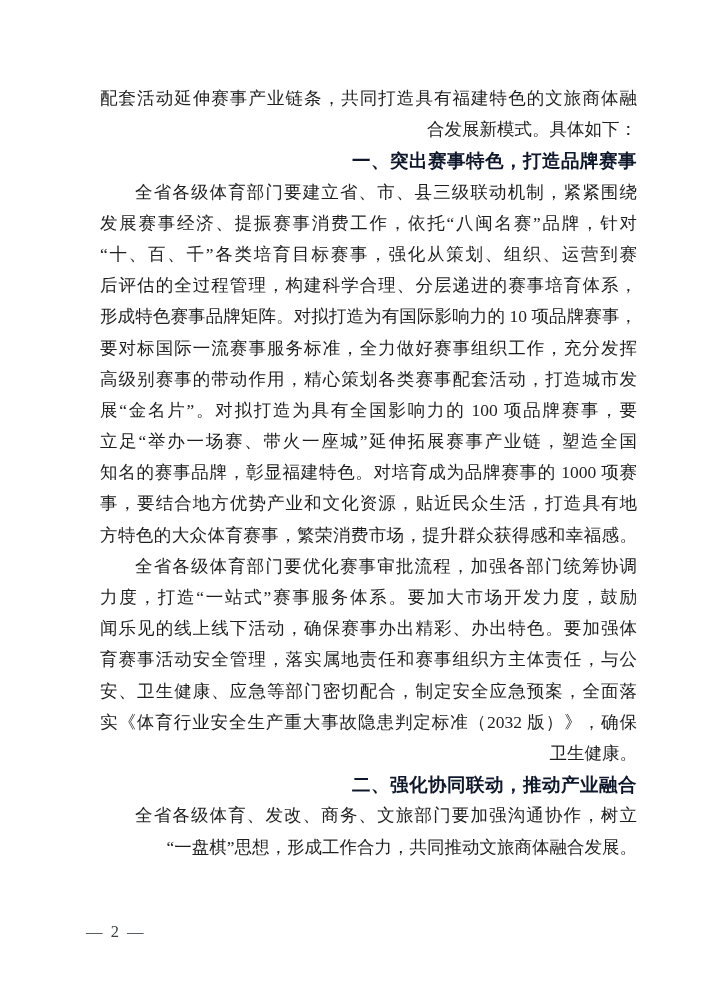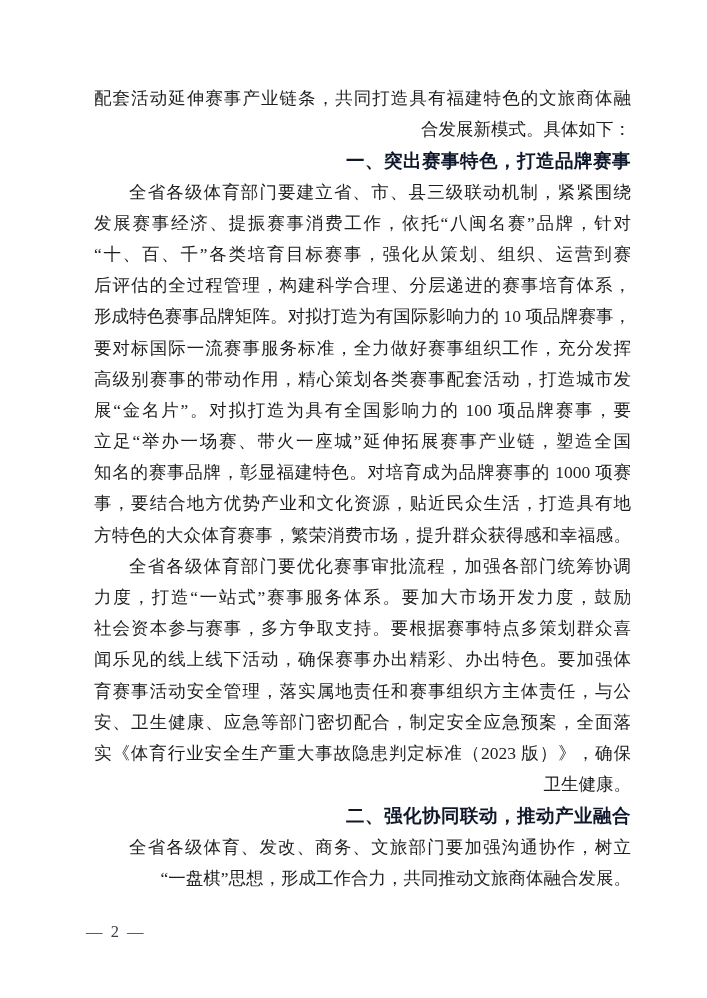--- a/index.html
+++ b/index.html
@@ -10,21 +10,21 @@
   .page {
     position: relative;
     width: 707px;
     height: 998px;
     background: #ffffff;
     overflow: hidden;
     font-family: "Liberation Serif", "DejaVu Serif", serif;
   }
   .textblock {
     position: absolute;
-    left: 94px;
+    left: 100px;
     top: 83px;
     width: 537px;
   }
   .line {
     height: 31.2px;
     line-height: 31.2px;
     font-size: 17.5px;
     color: #1e1e1e;
     overflow: hidden;
     white-space: nowrap;
@@ -76,25 +76,24 @@
     <div class="line j">形成特色赛事品牌矩阵。对拟打造为有国际影响力的 10 项品牌赛事，</div>
     <div class="line j">要对标国际一流赛事服务标准，全力做好赛事组织工作，充分发挥</div>
     <div class="line j">高级别赛事的带动作用，精心策划各类赛事配套活动，打造城市发</div>
     <div class="line j">展“金名片”。对拟打造为具有全国影响力的 100 项品牌赛事，要</div>
     <div class="line j">立足“举办一场赛、带火一座城”延伸拓展赛事产业链，塑造全国</div>
     <div class="line j">知名的赛事品牌，彰显福建特色。对培育成为品牌赛事的 1000 项赛</div>
     <div class="line j">事，要结合地方优势产业和文化资源，贴近民众生活，打造具有地</div>
     <div class="line j">方特色的大众体育赛事，繁荣消费市场，提升群众获得感和幸福感。</div>
     <div class="line j indent">全省各级体育部门要优化赛事审批流程，加强各部门统筹协调</div>
     <div class="line j">力度，打造“一站式”赛事服务体系。要加大市场开发力度，鼓励</div>
-    <div class="line j">社会资本参与赛事，多方争取支持。要根据赛事特点多策划群众喜</div>
     <div class="line j">闻乐见的线上线下活动，确保赛事办出精彩、办出特色。要加强体</div>
     <div class="line j">育赛事活动安全管理，落实属地责任和赛事组织方主体责任，与公</div>
     <div class="line j">安、卫生健康、应急等部门密切配合，制定安全应急预案，全面落</div>
-    <div class="line j">实《体育行业安全生产重大事故隐患判定标准（2023 版）》，确保</div>
+    <div class="line j">实《体育行业安全生产重大事故隐患判定标准（2032 版）》，确保</div>
     <div class="line">卫生健康。</div>
     <div class="line h indent">二、强化协同联动，推动产业融合</div>
     <div class="line j indent">全省各级体育、发改、商务、文旅部门要加强沟通协作，树立</div>
     <div class="line">“一盘棋”思想，形成工作合力，共同推动文旅商体融合发展。</div>
   </div>
 
   <div class="page-number">— 2 —</div>
 
 </div>
 

